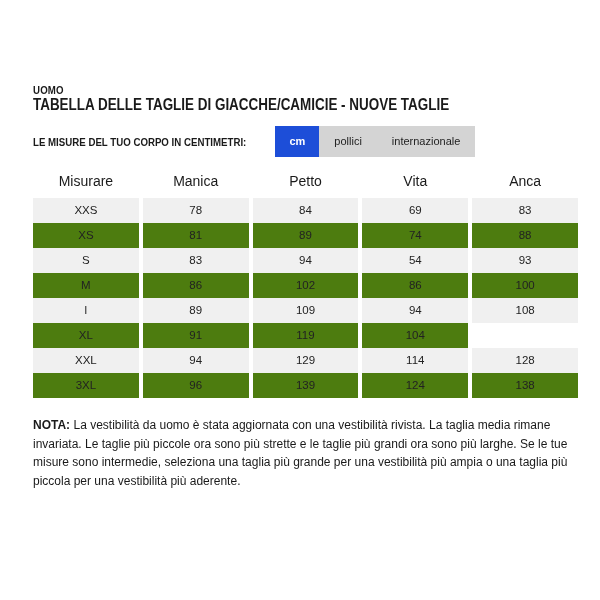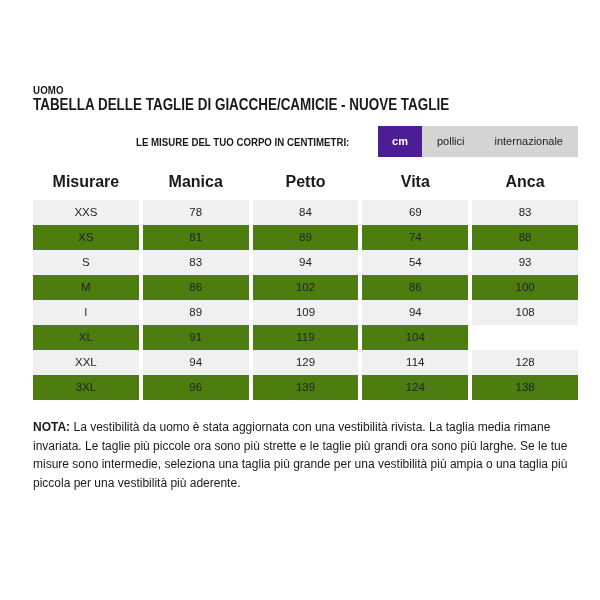--- a/index.html
+++ b/index.html
@@ -18,50 +18,50 @@
     font-size: 11px; font-weight: 700; letter-spacing: 0.2px;
   }
   .title {
     margin-top: 0;
     font-size: 16px; font-weight: 700; letter-spacing: 0px;
   }
   .title .cond { transform: scaleX(0.84); }
 
   .controls-row {
     margin-top: 12px;
-    display: flex; justify-content: flex-end; align-items: center;
+    display: flex; justify-content: flex-start; align-items: center;
     height: 31px;
   }
   .subtitle { font-size: 11px; font-weight: 700; }
 
   .unit-toggle {
     display: flex; align-items: stretch;
     background: #d4d4d4; height: 31px;
   }
   .seg {
     border: none; background: transparent; cursor: pointer;
     font-family: "Liberation Sans", sans-serif;
     font-size: 11px; color: #222222;
     padding: 0 15px; line-height: 31px; height: 31px;
     white-space: nowrap;
   }
   .seg.selected {
-    background: #4c1d95; color: #ffffff; font-weight: 700;
+    background: #1d4ed8; color: #ffffff; font-weight: 700;
     padding: 0 14px;
   }
 
   .size-table { margin-top: 16px; }
   .thead, .trow {
     display: grid;
     grid-template-columns: repeat(5, 1fr);
     column-gap: 4px;
   }
   .thead { margin-bottom: 9px; }
   .th {
-    text-align: center; font-weight: 700; font-size: 16px;
+    text-align: center; font-weight: 400; font-size: 14px;
   }
   .trow { height: 25px; }
   .trow:last-child { margin-bottom: 0; }
   .cell {
     text-align: center; font-size: 11.5px; line-height: 25px;
     color: #222222; background: #4d7c0f;
   }
   .tbody .trow:nth-child(odd) .cell { background: #f0f0f0; }
 
   .note {

